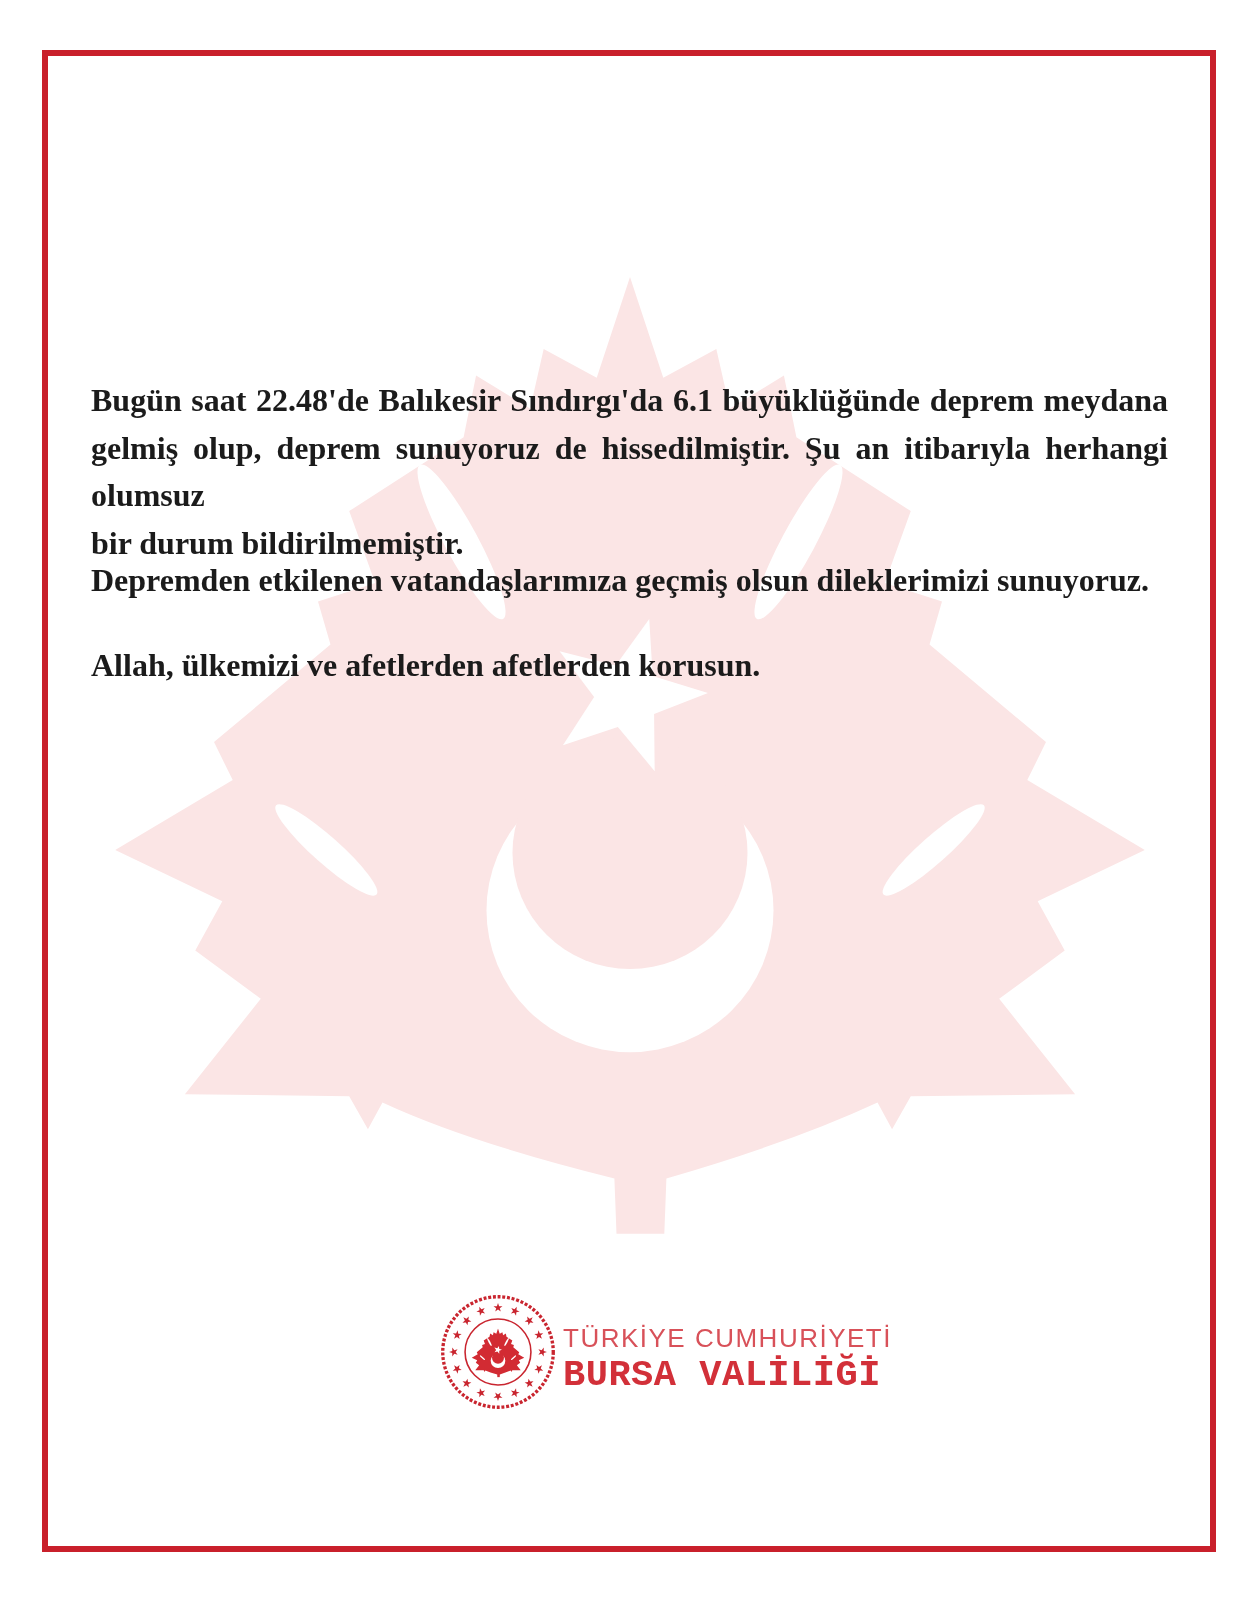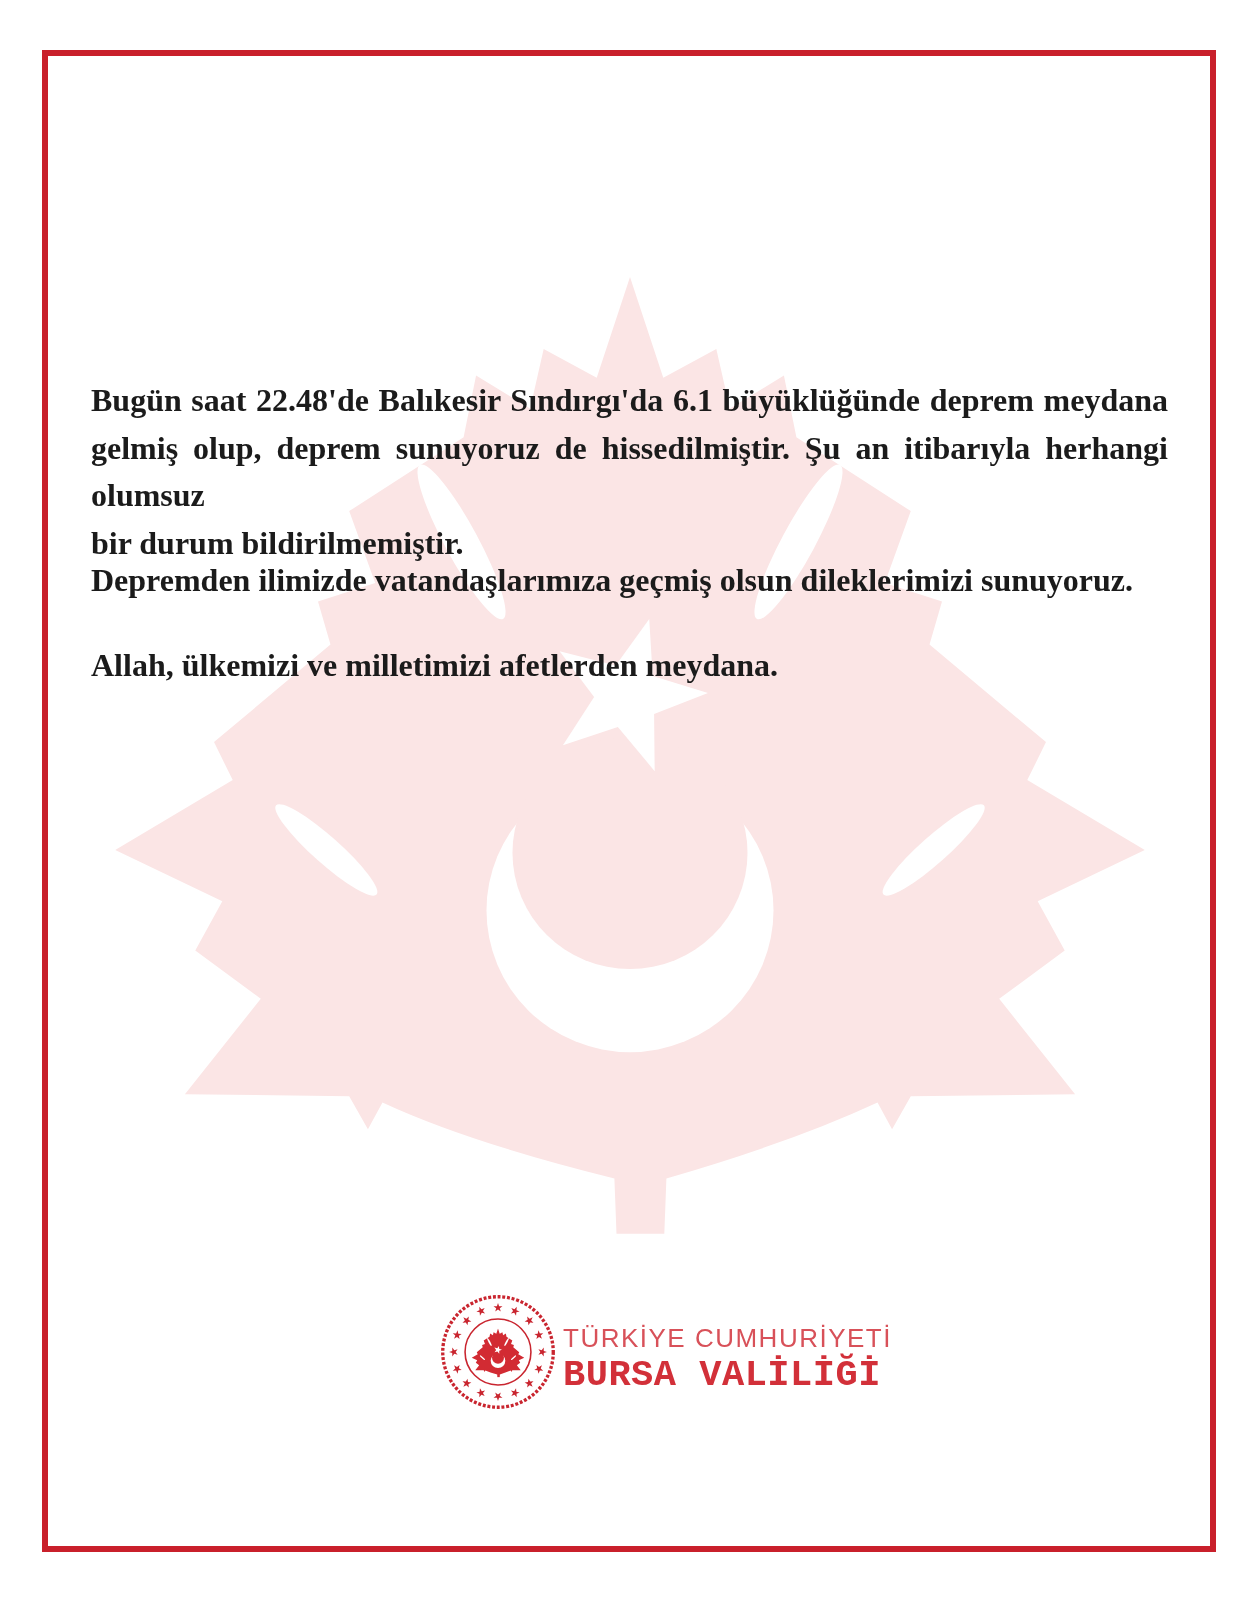--- a/index.html
+++ b/index.html
@@ -112,25 +112,25 @@
   </svg>
 
 
   <div class="para" style="top:377px">
     <div class="line stretch">Bugün saat 22.48'de Balıkesir Sındırgı'da 6.1 büyüklüğünde deprem meydana</div>
     <div class="line stretch">gelmiş olup, deprem sunuyoruz de hissedilmiştir. Şu an itibarıyla herhangi olumsuz</div>
     <div class="line">bir durum bildirilmemiştir.</div>
   </div>
 
   <div class="para" style="top:557px">
-    <div class="line">Depremden ilimizde vatandaşlarımıza geçmiş olsun dileklerimizi sunuyoruz.</div>
+    <div class="line">Depremden etkilenen vatandaşlarımıza geçmiş olsun dileklerimizi sunuyoruz.</div>
   </div>
 
   <div class="para" style="top:642px">
-    <div class="line">Allah, ülkemizi ve milletimizi afetlerden meydana.</div>
+    <div class="line">Allah, ülkemizi ve afetlerden afetlerden korusun.</div>
   </div>
 
   <div class="footer">
 
     <svg class="emblem" viewBox="0 0 120 120">
 
       <circle cx="60" cy="60" r="56.2" fill="none" stroke="#c9252f" stroke-width="3.4" stroke-dasharray="3 1.8"></circle>
 
       <g fill="#c9252f">
         <use href="#rstar" transform="rotate(0 60 60) translate(60 15)"></use>

